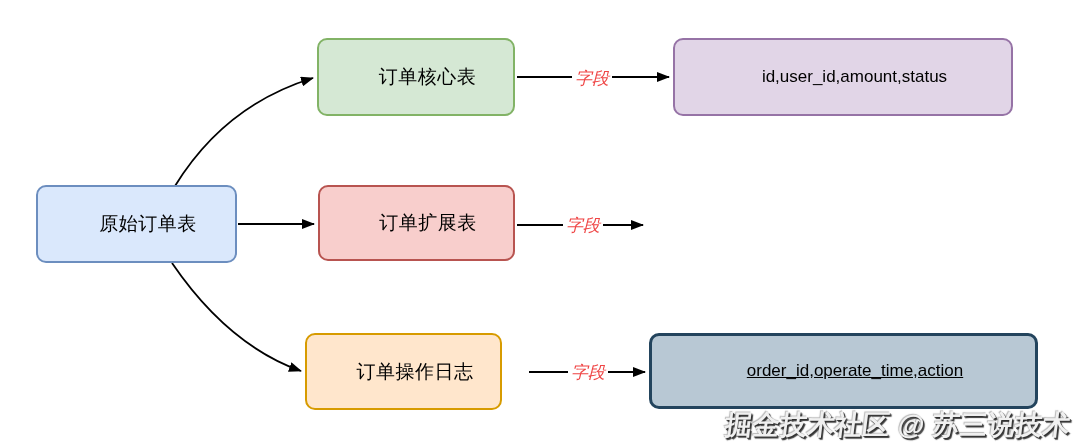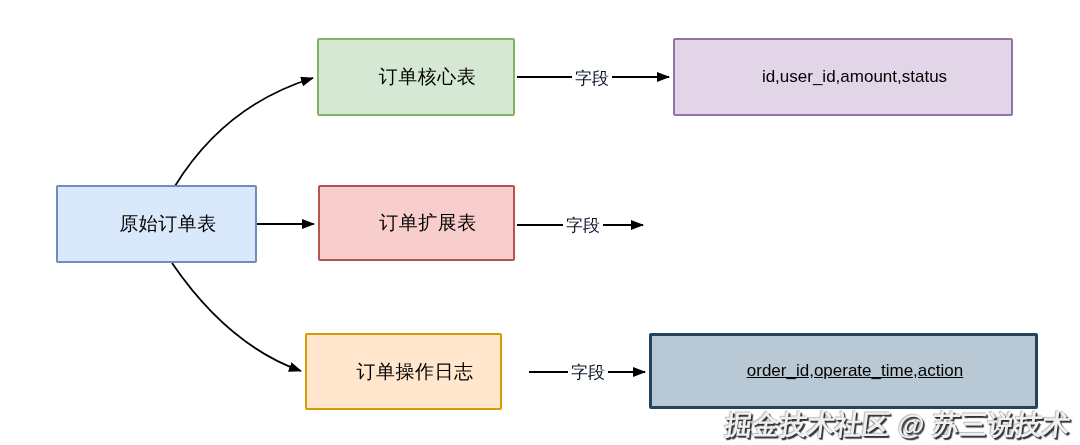--- a/index.html
+++ b/index.html
@@ -20,62 +20,63 @@
     left: 0;
     top: 0;
     width: 1080px;
     height: 445px;
     pointer-events: none;
   }
   .node {
     position: absolute;
     box-sizing: border-box;
     border: 2px solid #000;
-    border-radius: 2px;
+    border-radius: 10px;
     display: flex;
     align-items: center;
     justify-content: center;
     text-align: center;
     color: #000000;
     z-index: 2;
     padding-left: 23px;
   }
   .node-cjk { font-size: 19px; letter-spacing: 0.5px; }
   .node-fields { font-size: 17px; }
   .node-thick { border-width: 3px; }
 
   .edge-label {
     position: absolute;
     transform: translate(-50%, -50%);
     background: #ffffff;
     padding: 0 3px;
     font-size: 17px;
-    color: #0f172a;
+    color: #ef4444;
     z-index: 3;
     white-space: nowrap;
+    font-style: italic;
   }
 
   .watermark {
     position: absolute;
     right: 10px;
     bottom: 2px;
     font-size: 27px;
     font-weight: 700;
     white-space: nowrap;
     color: #f0f0f0;
     letter-spacing: 0.5px;
     transform: skewX(-7deg);
     text-shadow: 2px 2px 1px rgba(45,45,45,0.92),
                  -1px -1px 1px rgba(130,130,130,0.55),
                  1px 1px 0 rgba(60,60,60,0.85);
     z-index: 5;
   }
 
   
-  #node-source   { left: 36px;  top: 185px; width: 201px; height: 78px; margin-left: 20px; }
+  #node-source   { left: 36px;  top: 185px; width: 201px; height: 78px; }
   #node-table-1  { left: 317px; top: 38px;  width: 198px; height: 78px; }
   #node-fields-1 { left: 673px; top: 38px;  width: 340px; height: 78px; }
   #node-table-2  { left: 318px; top: 185px; width: 197px; height: 76px; }
   #node-fields-2 { left: 647px; top: 185px; width: 394px; height: 76px; }
   #node-table-3  { left: 305px; top: 333px; width: 197px; height: 77px; }
   #node-fields-3 { left: 649px; top: 333px; width: 389px; height: 76px; }
 
   #edge-label-1 { left: 592px; top: 78px; }
   #edge-label-2 { left: 583px; top: 225px; }
   #edge-label-3 { left: 588px; top: 372px; }

